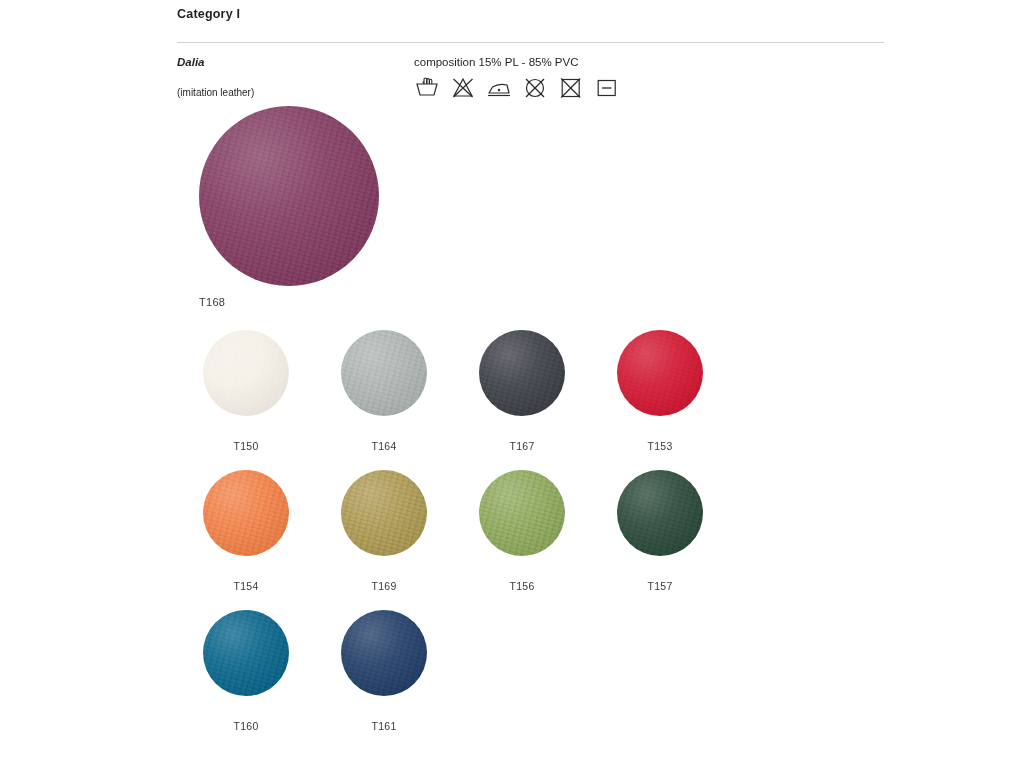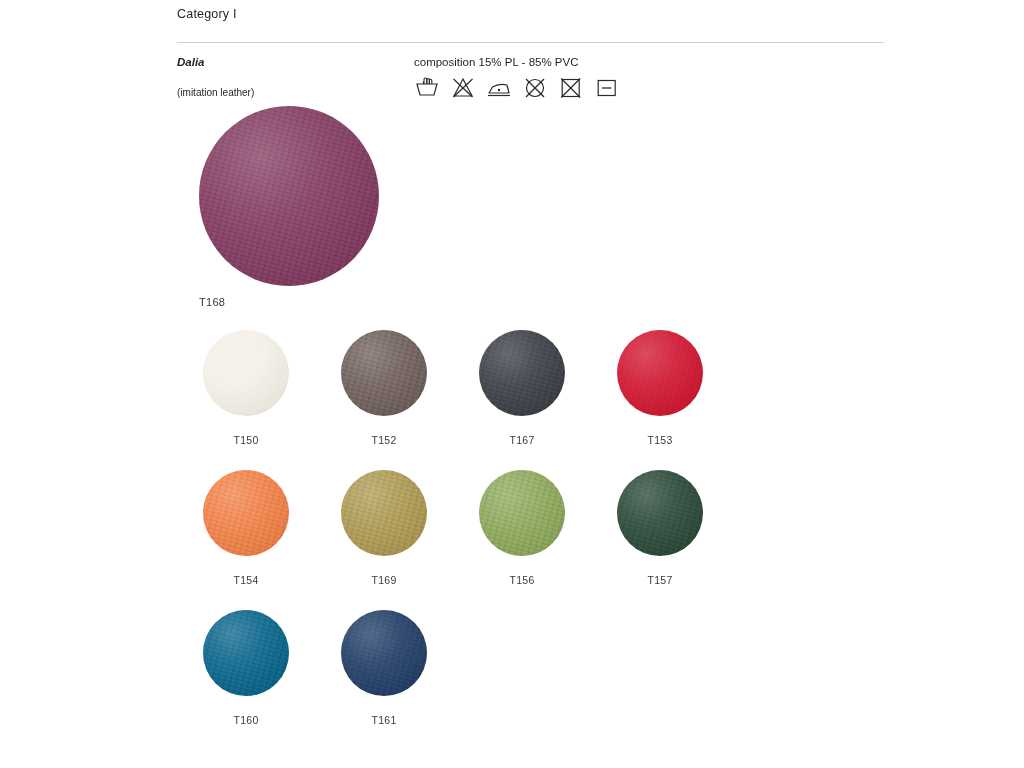--- a/index.html
+++ b/index.html
@@ -15,21 +15,21 @@
     color: #2b2b2b;
     overflow: hidden;
   }
 
   
   .category-title {
     position: absolute;
     left: 177px;
     top: 7px;
     font-size: 12.5px;
-    font-weight: normal;
+    font-weight: bold;
     letter-spacing: 0.2px;
     color: #231f20;
   }
   .divider {
     position: absolute;
     left: 177px;
     top: 42px;
     width: 707px;
     height: 1px;
     background: #cfd0d2;
@@ -120,21 +120,21 @@
     align-items: center;
   }
   .disc {
     width: 86px;
     height: 86px;
     border-radius: 50%;
     position: relative;
     overflow: hidden;
   }
   .disc-label {
-    margin-top: 18px;
+    margin-top: 24px;
     font-size: 10.5px;
     color: #3a3a3a;
     letter-spacing: 0.3px;
     text-align: center;
   }
 
   
   .grain {
     position: absolute;
     inset: 0;
@@ -241,25 +241,25 @@
 
   <div class="grid-row">
     <div class="cell">
       <div class="disc" style="background-color: rgb(244, 239, 230);">
           <div class="grain"></div>
           <div class="sheen"></div>
         </div>
       <div class="disc-label">T150</div>
     </div>
     <div class="cell">
-      <div class="disc" style="background-color: rgb(107, 92, 88);">
-          <div class="grain"></div>
-          <div class="sheen"></div>
-        </div>
-      <div class="disc-label">T152</div>
+      <div class="disc" style="background-color: rgb(169, 176, 173);">
+          <div class="grain"></div>
+          <div class="sheen"></div>
+        </div>
+      <div class="disc-label">T164</div>
     </div>
     <div class="cell">
       <div class="disc" style="background-color: rgb(58, 61, 68);">
           <div class="grain"></div>
           <div class="sheen"></div>
         </div>
       <div class="disc-label">T167</div>
     </div>
     <div class="cell">
       <div class="disc" style="background-color: rgb(206, 23, 48);">

